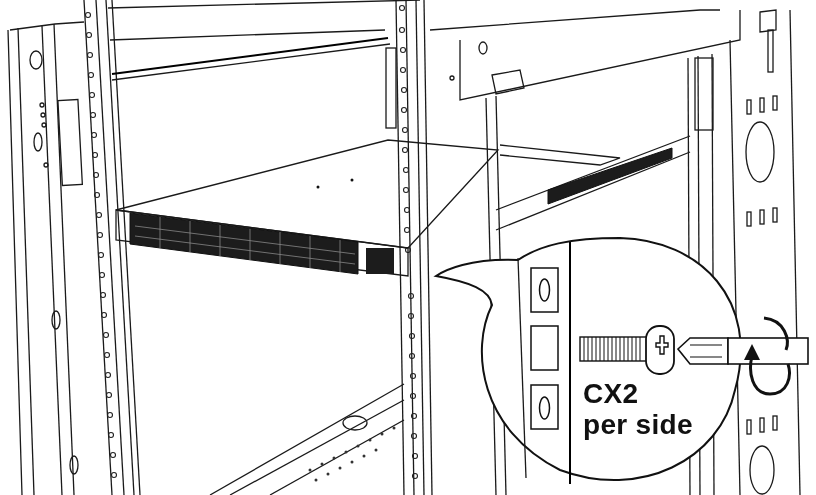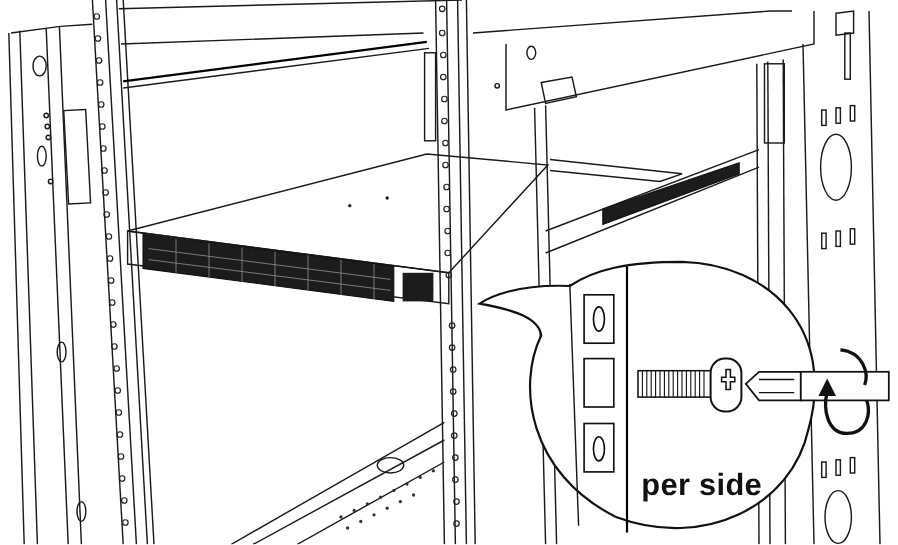--- a/index.html
+++ b/index.html
@@ -228,14 +228,15 @@
       <rect x="728" y="338" width="80" height="26" fill="#fff" stroke="#111" stroke-width="1.6"></rect>
     </g>
     <g>
       <path d="M764 318 C785 320 790 340 786 350" fill="none" stroke="#111" stroke-width="3"></path>
       <path d="M752 356 C748 372 752 394 770 394 C788 394 792 376 788 364" fill="none" stroke="#111" stroke-width="3"></path>
       <path d="M744 360 L752 344 L760 360 Z" fill="#111"></path>
     </g>
   </g>
 </svg>
 
-<div class="callout-text" style="top:426px;">per side</div>
+<div class="callout-text" style="top:379px;">CX2</div>
+<div class="callout-text" style="top:410px;">per side</div>
 </div>
 
 </body></html>

